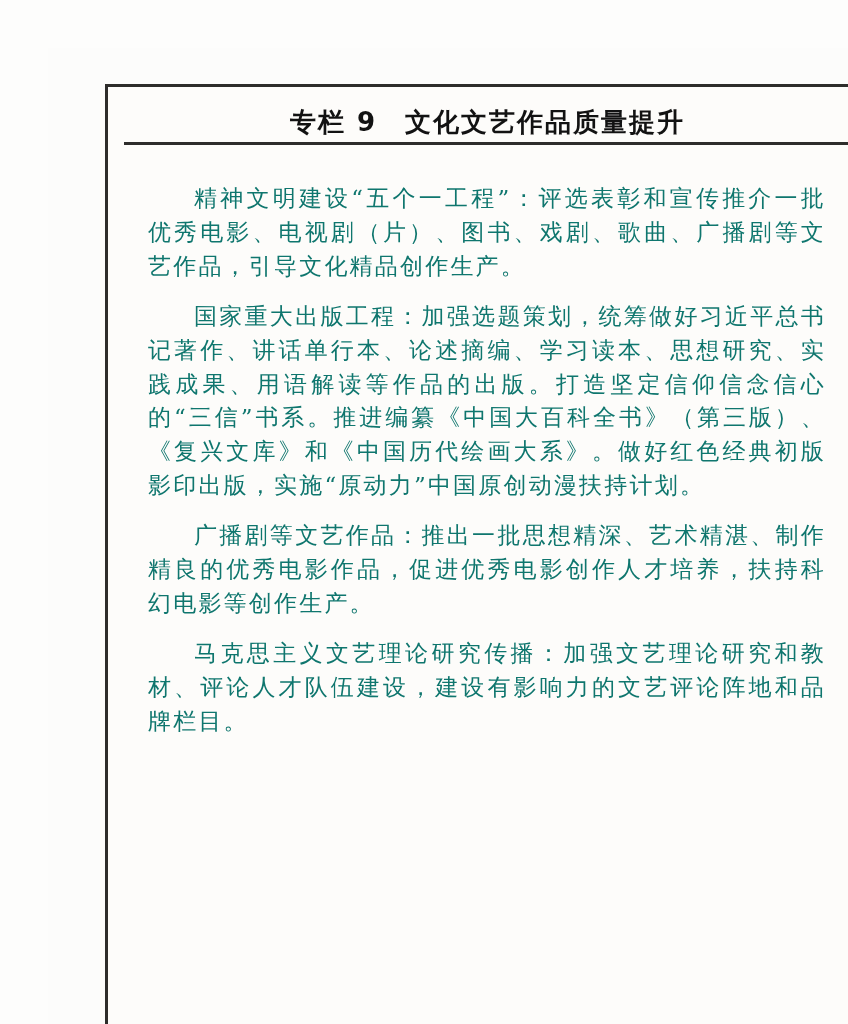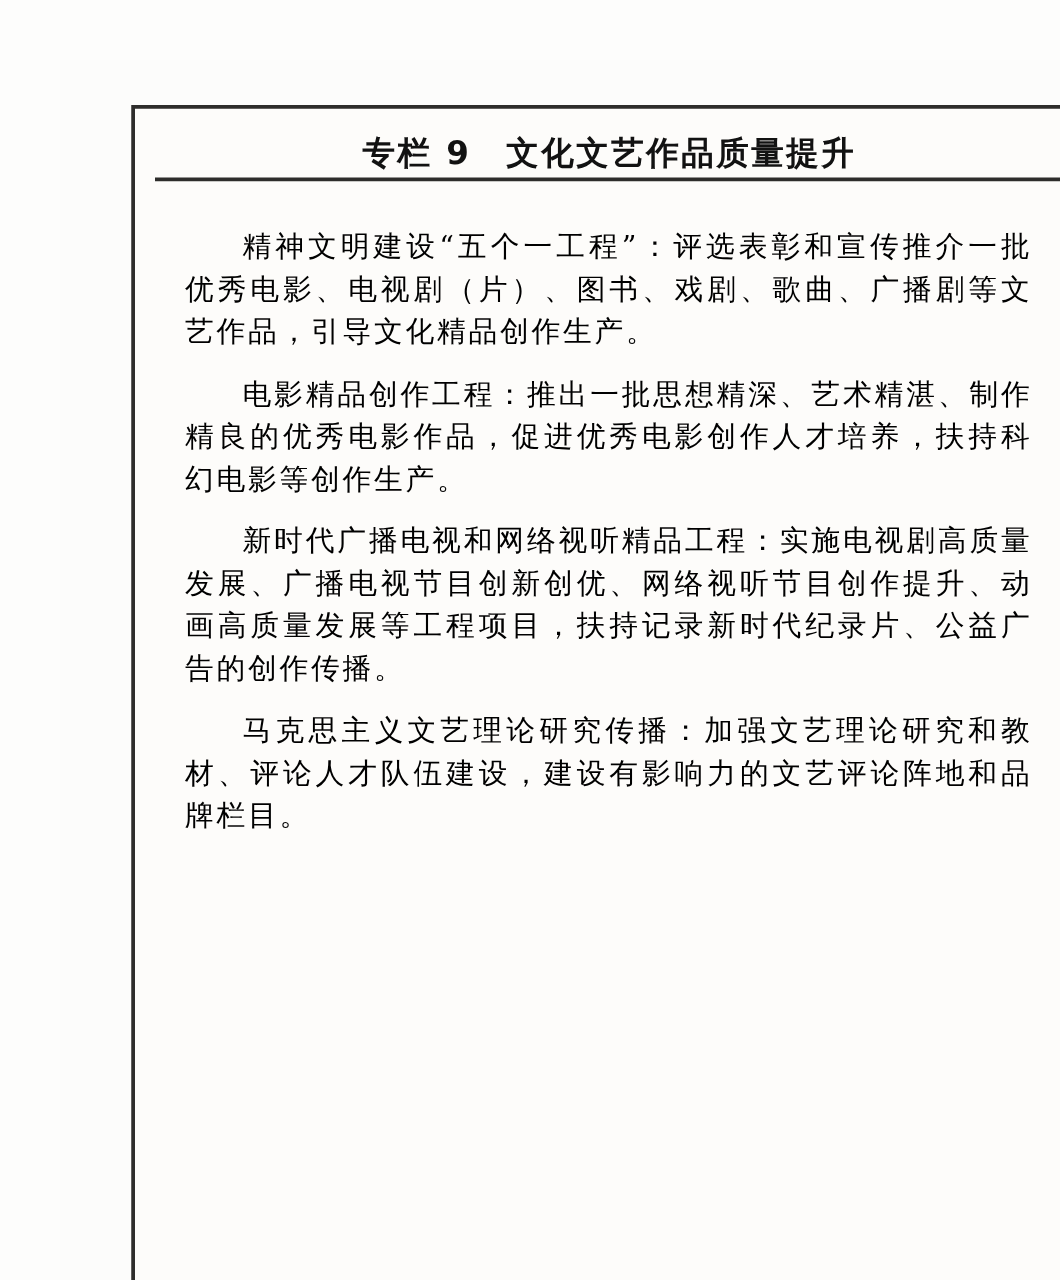--- a/index.html
+++ b/index.html
@@ -41,31 +41,31 @@
     padding: 5px 9px 0 8px;
     color: #171716;
   }
   .panel-body p {
     font-size: 23px;
     line-height: 33.9px;
     letter-spacing: 2.2px;
     text-align: justify;
     text-justify: inter-character;
     text-indent: 2em;
-    color: #000000;
+    color: #0f766e;
   }
 </style>
 </head>
 <body>
 
 <div class="page">
   <div class="panel">
     <div class="panel-header">
       <span class="panel-title">专栏 9　文化文艺作品质量提升</span>
     </div>
     <div class="panel-body">
       <p>精神文明建设“五个一工程”：评选表彰和宣传推介一批优秀电影、电视剧（片）、图书、戏剧、歌曲、广播剧等文艺作品，引导文化精品创作生产。</p>
-      <p>电影精品创作工程：推出一批思想精深、艺术精湛、制作精良的优秀电影作品，促进优秀电影创作人才培养，扶持科幻电影等创作生产。</p>
-      <p>新时代广播电视和网络视听精品工程：实施电视剧高质量发展、广播电视节目创新创优、网络视听节目创作提升、动画高质量发展等工程项目，扶持记录新时代纪录片、公益广告的创作传播。</p>
+      <p>国家重大出版工程：加强选题策划，统筹做好习近平总书记著作、讲话单行本、论述摘编、学习读本、思想研究、实践成果、用语解读等作品的出版。打造坚定信仰信念信心的“三信”书系。推进编纂《中国大百科全书》（第三版）、《复兴文库》和《中国历代绘画大系》。做好红色经典初版影印出版，实施“原动力”中国原创动漫扶持计划。</p>
+      <p>广播剧等文艺作品：推出一批思想精深、艺术精湛、制作精良的优秀电影作品，促进优秀电影创作人才培养，扶持科幻电影等创作生产。</p>
       <p>马克思主义文艺理论研究传播：加强文艺理论研究和教材、评论人才队伍建设，建设有影响力的文艺评论阵地和品牌栏目。</p>
     </div>
   </div>
 </div>
 
 </body></html>

